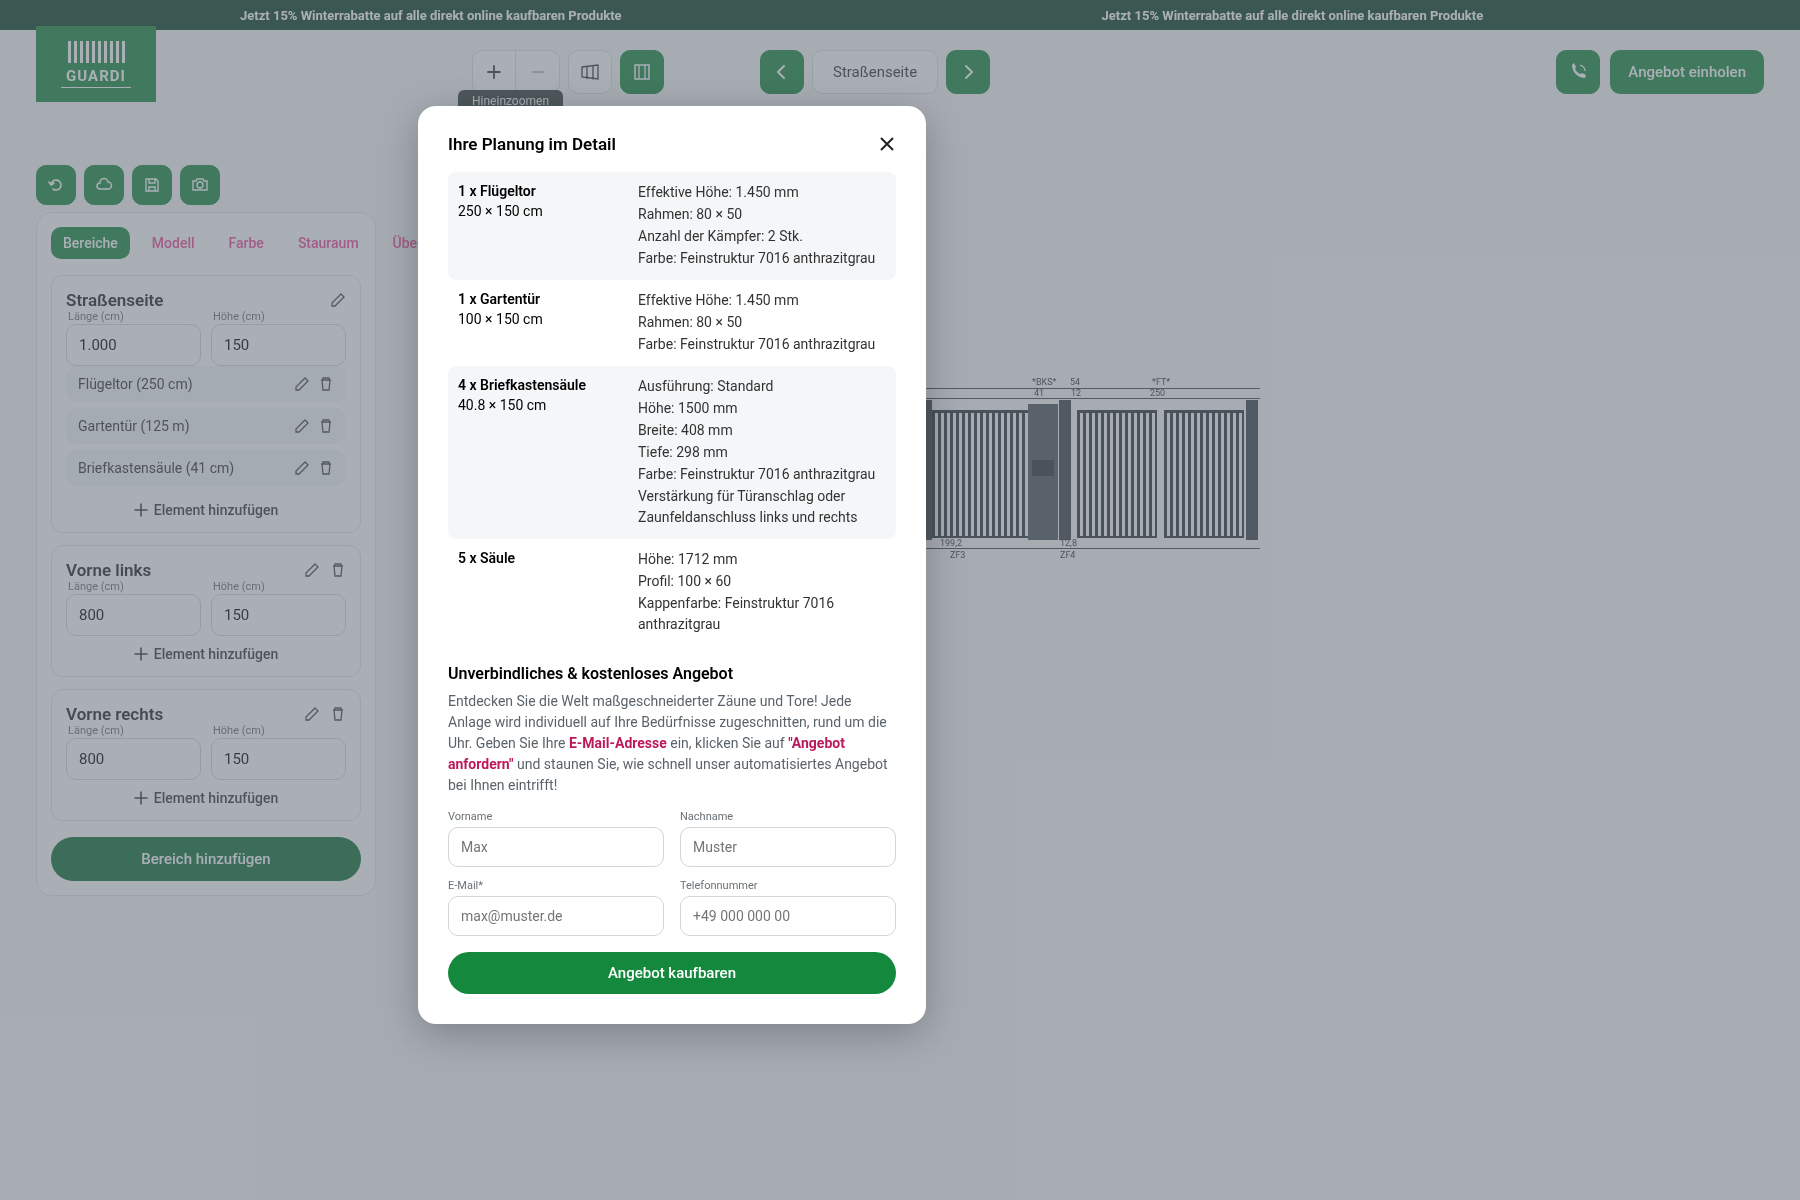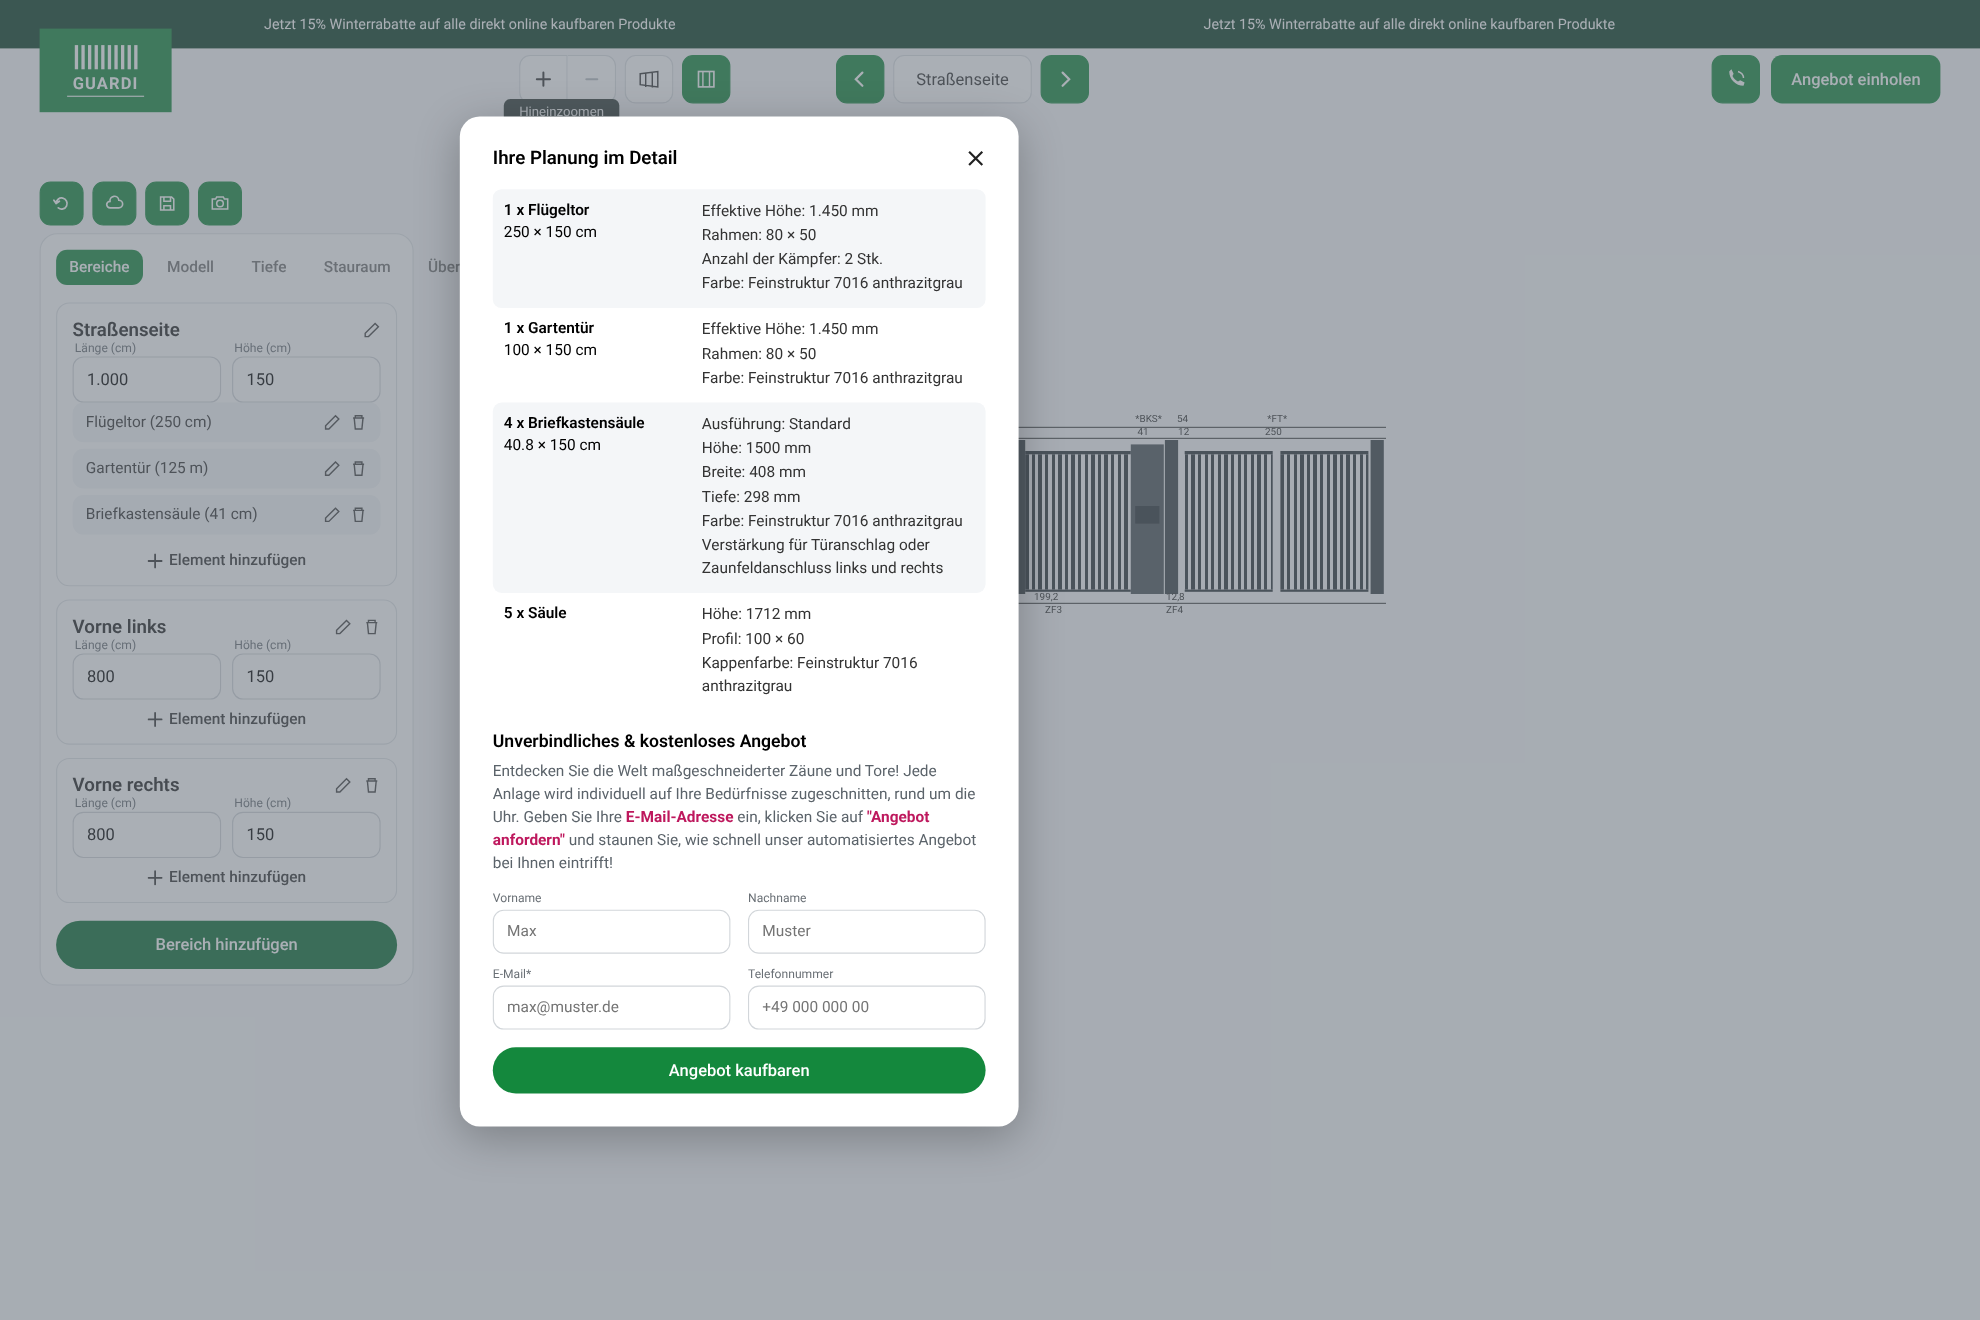--- a/index.html
+++ b/index.html
@@ -1,19 +1,19 @@
 <!DOCTYPE html>
 <html><head>
 <meta charset="utf-8">
 <style>
 * { margin: 0; padding: 0; box-sizing: border-box; font-family: -apple-system, BlinkMacSystemFont, 'Segoe UI', Roboto, Helvetica, Arial, sans-serif; }
 body { width: 1800px; height: 1200px; background: #f8f9fa; position: relative; overflow: hidden; }
 
 
-.banner { position: absolute; top: 0; left: 0; right: 0; height: 44px; background: #0b3d25; color: #fff; display: flex; align-items: center; font-size: 13px; font-weight: 400; white-space: nowrap; overflow: hidden; }
+.banner { position: absolute; top: 0; left: 0; right: 0; height: 30px; background: #0b3d25; color: #fff; display: flex; align-items: center; font-size: 13px; font-weight: 700; white-space: nowrap; overflow: hidden; }
 .banner span { padding: 0 240px; }
 
 
 .logo { position: absolute; top: 26px; left: 36px; width: 120px; height: 76px; background: #14883d; display: flex; flex-direction: column; align-items: center; justify-content: center; }
 .logo-bars { display: flex; gap: 3px; margin-bottom: 4px; }
 .logo-bars span { width: 3px; height: 22px; background: #fff; display: inline-block; }
 .logo-text { color: #fff; font-weight: 700; font-size: 15px; letter-spacing: 1px; }
 
 
 .top-controls { position: absolute; top: 50px; left: 472px; display: flex; gap: 8px; }
@@ -34,21 +34,21 @@
 .top-right { position: absolute; top: 50px; right: 36px; display: flex; gap: 10px; }
 .btn-plain-green { background: #14883d; color: #fff; border: none; height: 44px; padding: 0 18px; border-radius: 10px; font-size: 15px; font-weight: 500; cursor: pointer; }
 
 
 .icon-bar { position: absolute; top: 165px; left: 36px; display: flex; gap: 8px; }
 .icon-bar .btn-sq { width: 40px; height: 40px; border-radius: 10px; }
 
 
 .sidebar { position: absolute; top: 212px; left: 36px; width: 340px; border: 1px solid #e1e4e7; border-radius: 16px; background: #fff; padding: 14px; }
 .tabs { display: flex; gap: 10px; margin-bottom: 16px; }
-.tab { padding: 8px 12px; border-radius: 10px; font-size: 14px; font-weight: 500; color: #737373; cursor: pointer; }
+.tab { padding: 8px 12px; border-radius: 10px; font-size: 14px; font-weight: 500; color: #ec4899; cursor: pointer; }
 .tab.active { background: #14883d; color: #fff; }
 
 .region { border: 1px solid #e1e4e7; border-radius: 12px; padding: 14px; margin-bottom: 12px; }
 .region-header { display: flex; justify-content: space-between; align-items: center; margin-bottom: 12px; }
 .region-title { font-size: 17px; font-weight: 600; color: #222; }
 .region-actions { display: flex; gap: 10px; color: #444; }
 .icon-sm { width: 16px; height: 16px; cursor: pointer; }
 .field-row { display: flex; gap: 10px; }
 .field { flex: 1; position: relative; }
 .field-label { font-size: 11px; color: #6a7076; position: absolute; top: -14px; left: 2px; }
@@ -187,21 +187,21 @@
         <path d="M3 6h3l1-2h6l1 2h3v9H3z" stroke="#fff" stroke-width="1.4" fill="none"></path>
         <circle cx="10" cy="10" r="3" stroke="#fff" stroke-width="1.4" fill="none"></circle>
       </svg>
     </div>
 </div>
 
 <div class="sidebar">
   <div class="tabs">
       <div class="tab active">Bereiche</div>
       <div class="tab">Modell</div>
-      <div class="tab">Tiefe</div>
+      <div class="tab">Farbe</div>
       <div class="tab">Stauraum</div>
       <div class="tab">Übersicht</div>
     </div>
   <div>
       <div class="region">
         <div class="region-header">
           <div class="region-title">Straßenseite</div>
           <div class="region-actions">
             <span class="icon-sm">
               <svg width="16" height="16" viewBox="0 0 16 16">

